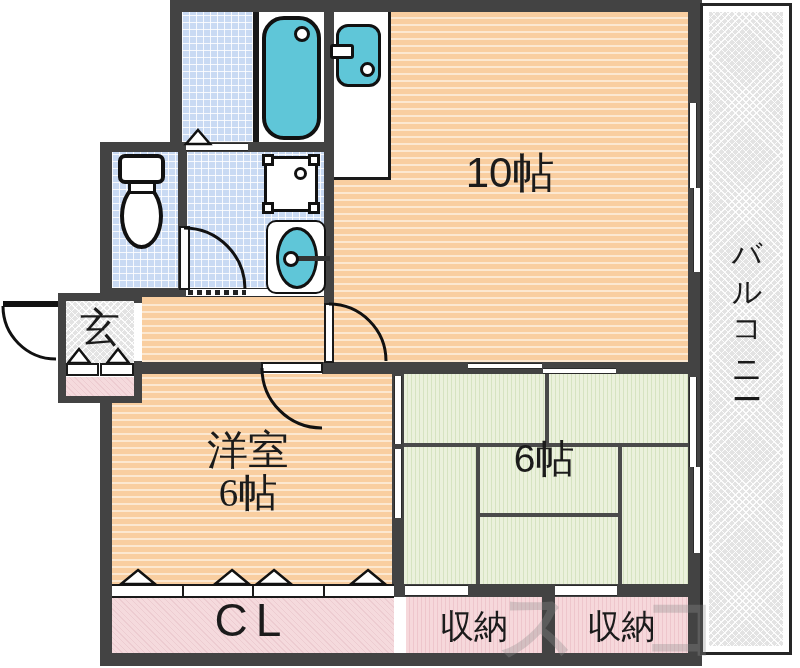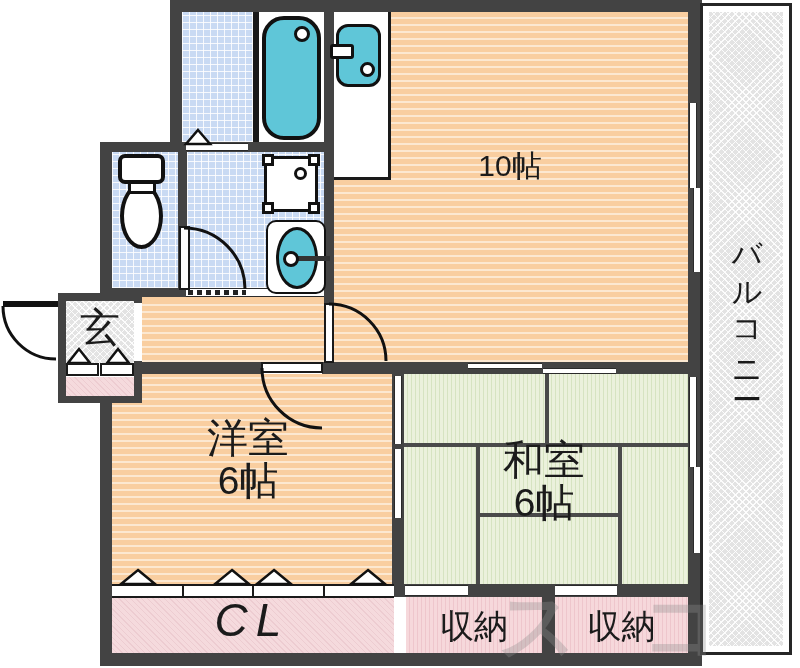--- a/index.html
+++ b/index.html
@@ -170,29 +170,28 @@
   <div class="fixw" style="left:262px;top:202px;width:12px;height:12px;box-sizing:border-box;"></div>
   <div class="fixw" style="left:308px;top:202px;width:12px;height:12px;box-sizing:border-box;"></div>
   <div class="fixw" style="left:294px;top:167px;width:13px;height:13px;border-radius:50%;box-sizing:border-box;"></div>
 
   <div class="fixw" style="left:266px;top:220px;width:60px;height:74px;border-radius:10px;border-width:2px;box-sizing:border-box;"></div>
   <div class="cyan" style="left:276px;top:227px;width:42px;height:62px;border-radius:50%;box-sizing:border-box;"></div>
   <div class="abs" style="left:296px;top:256px;width:34px;height:5px;background:#333;"></div>
   <div class="fixw" style="left:283px;top:251px;width:16px;height:16px;border-radius:50%;box-sizing:border-box;"></div>
 
   <div class="lbl" style="left:420px;top:150px;width:180px;font-size:40px;">
-    <div style="font-size:30px;">10帖</div>
+    <div style="font-size:42px;">10帖</div>
   </div>
-  <div class="lbl" style="left:168px;top:416px;width:160px;font-size:41px;">
+  <div class="lbl" style="left:168px;top:428px;width:160px;font-size:41px;font-family:Liberation Serif, serif;">
     <div>洋室</div>
     <div style="font-size:39px;">6帖</div>
   </div>
   <div class="lbl" style="left:464px;top:438px;width:160px;font-size:41px;">
-    <div>和室</div>
     <div style="font-size:39px;">6帖</div>
   </div>
-  <div class="lbl" style="left:172px;top:596px;width:160px;font-size:46px;letter-spacing:8px;font-style:italic;">CL</div>
+  <div class="lbl" style="left:172px;top:596px;width:160px;font-size:46px;letter-spacing:8px;">CL</div>
   <div class="lbl" style="left:406px;top:608px;width:136px;font-size:34px;">収納</div>
   <div class="lbl" style="left:555px;top:608px;width:133px;font-size:34px;">収納</div>
 
   <div id="watermark">スコ</div>
 
 </div>
 
 </body></html>

